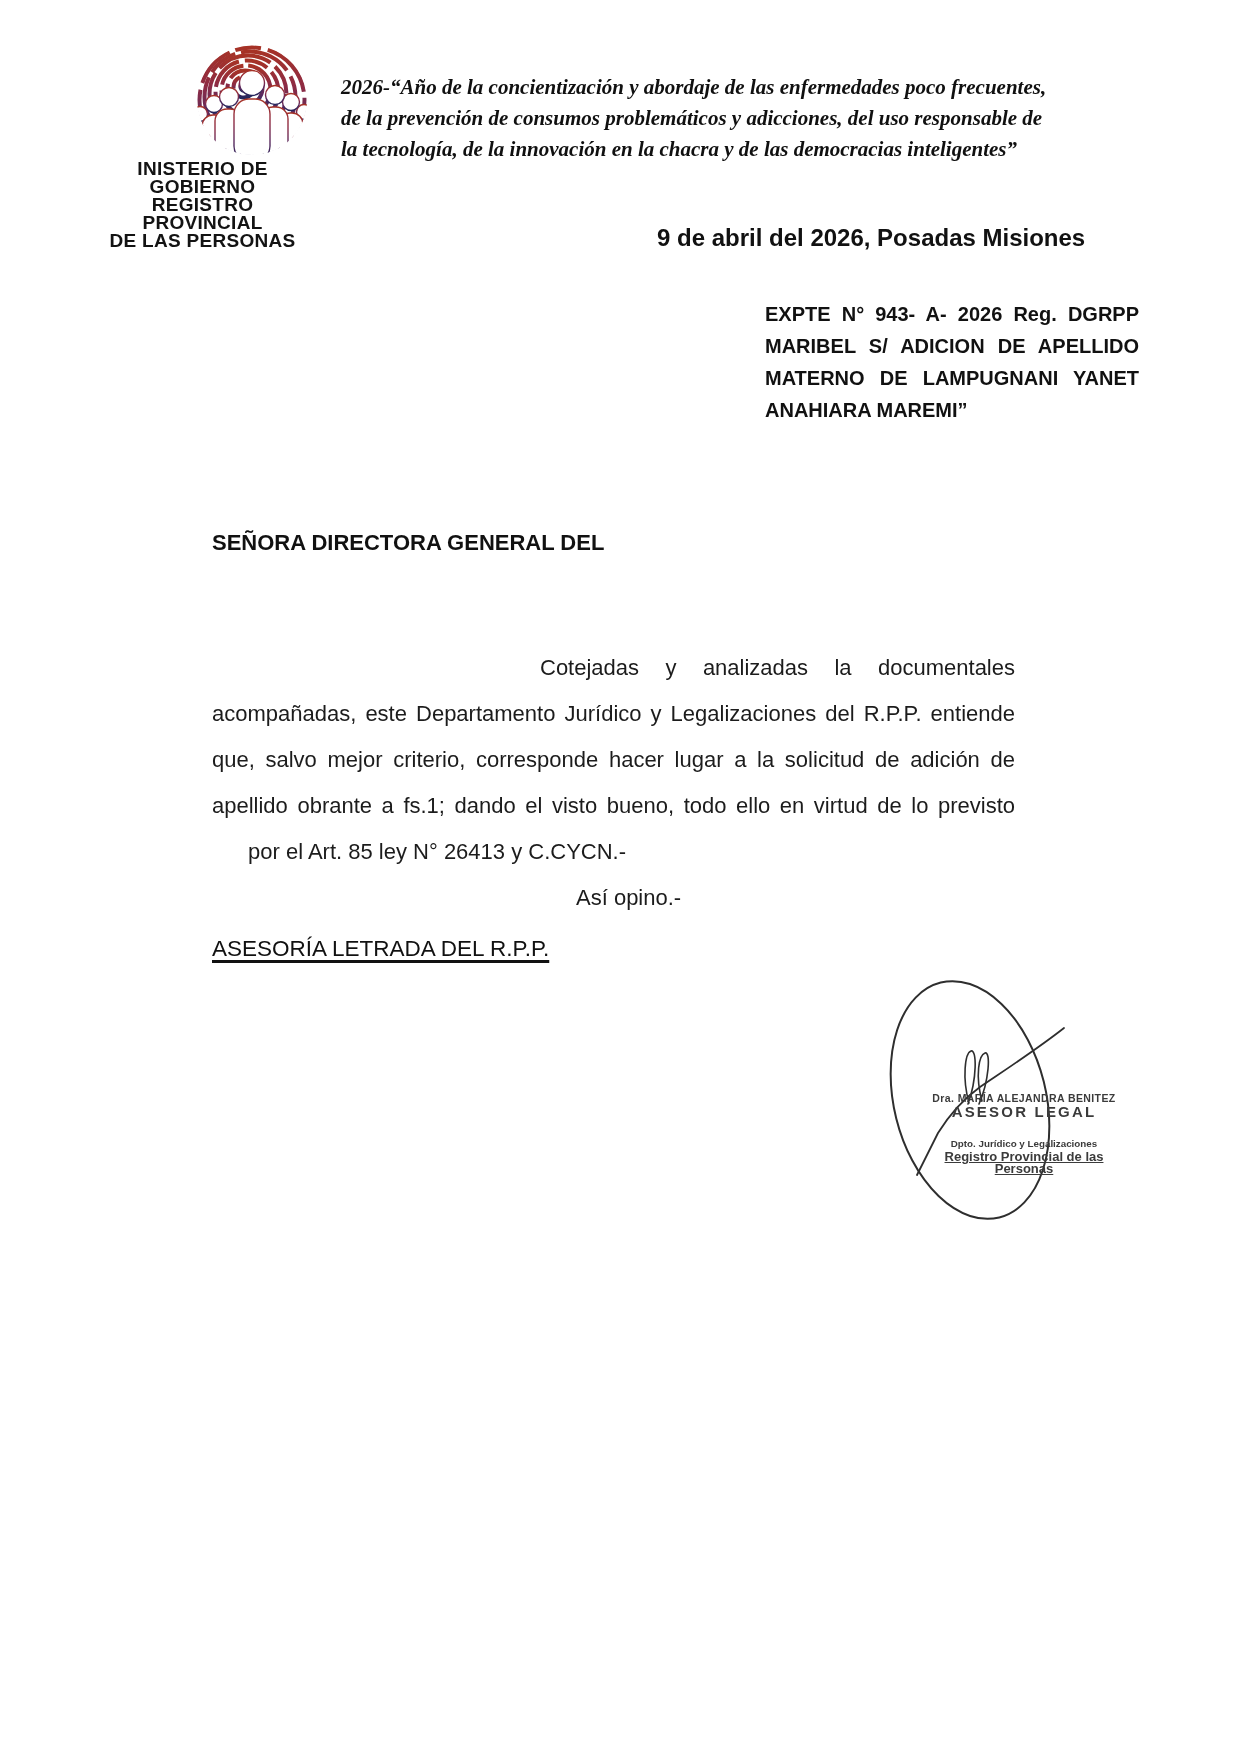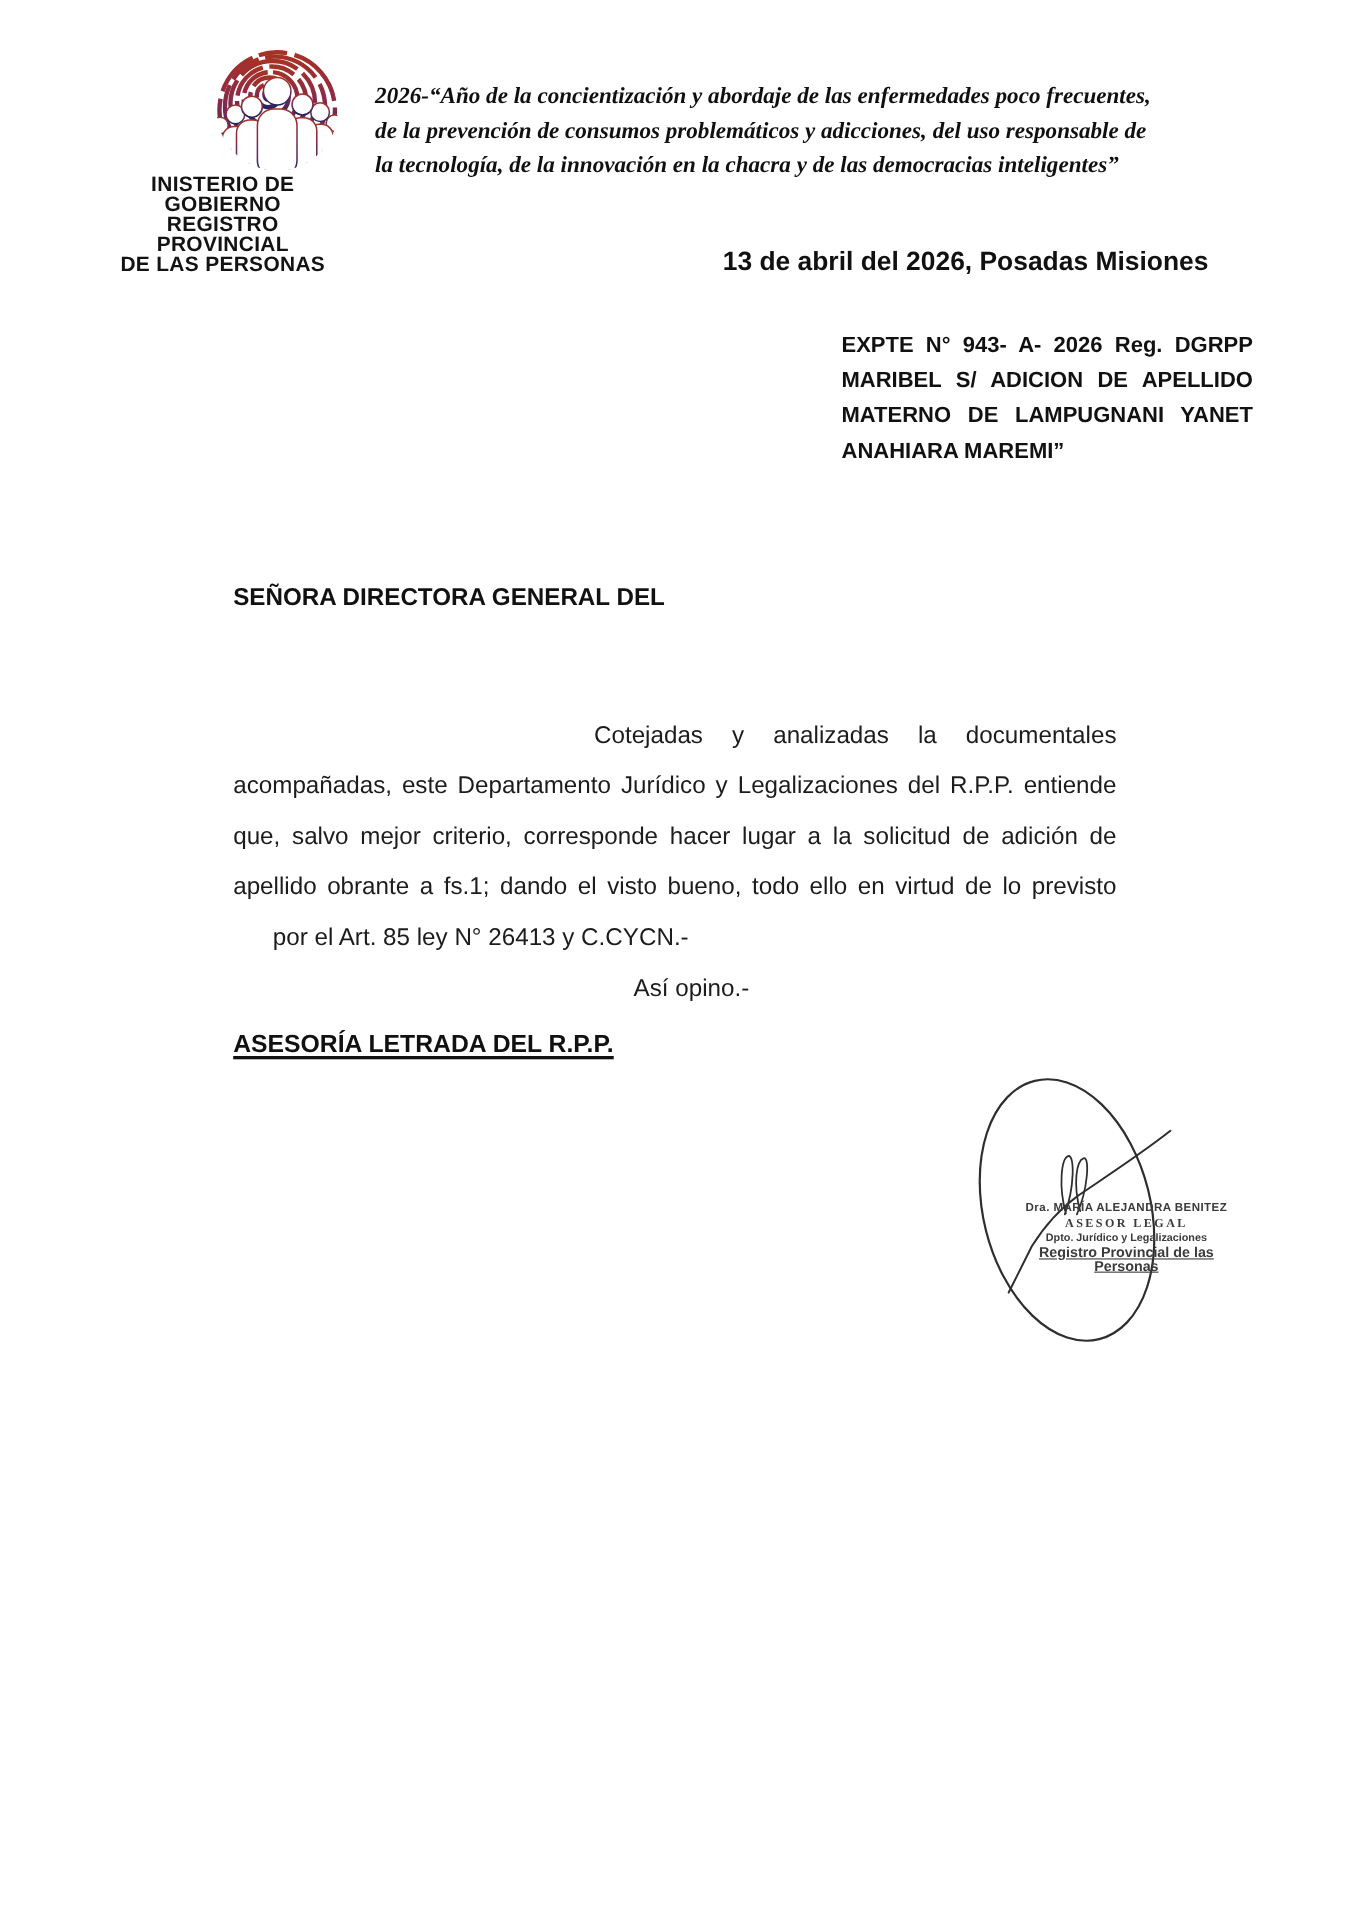--- a/index.html
+++ b/index.html
@@ -104,21 +104,21 @@
   .body-block .bline { text-align: justify; text-align-last: justify; }
   .body-block .bline.indent { padding-left: 328px; }
   .body-block .bline.noflush { text-align-last: left; margin-left: 36px; }
 
   
   .section-heading {
     position: absolute;
     left: 212px;
     top: 936px;
     font-size: 22.5px;
-    font-weight: bold;
+    font-weight: normal;
     color: #111;
     text-decoration: underline;
     text-decoration-thickness: 2.5px;
     text-underline-offset: 4px;
     white-space: nowrap;
   }
 
   
   .signature-svg {
     position: absolute;
@@ -132,21 +132,21 @@
     left: 924px;
     top: 1092px;
     width: 200px;
     text-align: center;
     font-weight: bold;
     color: #3b3b3b;
     z-index: 3;
     line-height: 12px;
   }
   .stamp .s1 { font-size: 10.5px; letter-spacing: 0.4px; margin-bottom: 2px; }
-  .stamp .s2 { font-size: 11px; letter-spacing: 2.2px; margin-bottom: 2px; font-family: Liberation Serif, serif; }
+  .stamp .s2 { font-size: 15px; letter-spacing: 2.2px; margin-bottom: 20px; }
   .stamp .s3 { font-size: 9.8px;  margin-bottom: 1px; }
   .stamp .s4 { font-size: 13px; text-decoration: underline; }
 </style>
 </head>
 <body>
 
 <div class="page">
 
   <div class="logo-wrap">
     <svg width="210" height="122" viewBox="0 0 210 122" xmlns="http://www.w3.org/2000/svg">
@@ -208,21 +208,21 @@
     <div>REGISTRO PROVINCIAL</div>
     <div>DE LAS PERSONAS</div>
   </div>
 
   <div class="header-quote">
     <div>2026-“Año de la concientización y abordaje de las enfermedades poco frecuentes,</div>
     <div>de la prevención de consumos problemáticos y adicciones, del uso responsable de</div>
     <div>la tecnología, de la innovación en la chacra y de las democracias inteligentes”</div>
   </div>
 
-  <div class="date-line">13 de abril del 2026, Posadas Misiones</div>
+  <div class="date-line">9 de abril del 2026, Posadas Misiones</div>
 
   <div class="expte">
     <div class="jline">EXPTE N° 943- A- 2026 Reg. DGRPP</div>
     <div class="jline">MARIBEL S/ ADICION DE APELLIDO</div>
     <div class="jline">MATERNO DE LAMPUGNANI YANET</div>
     <div class="jline">ANAHIARA MAREMI”</div>
   </div>
 
   <div class="salutation">
     <div>SEÑORA DIRECTORA GENERAL DEL</div>

